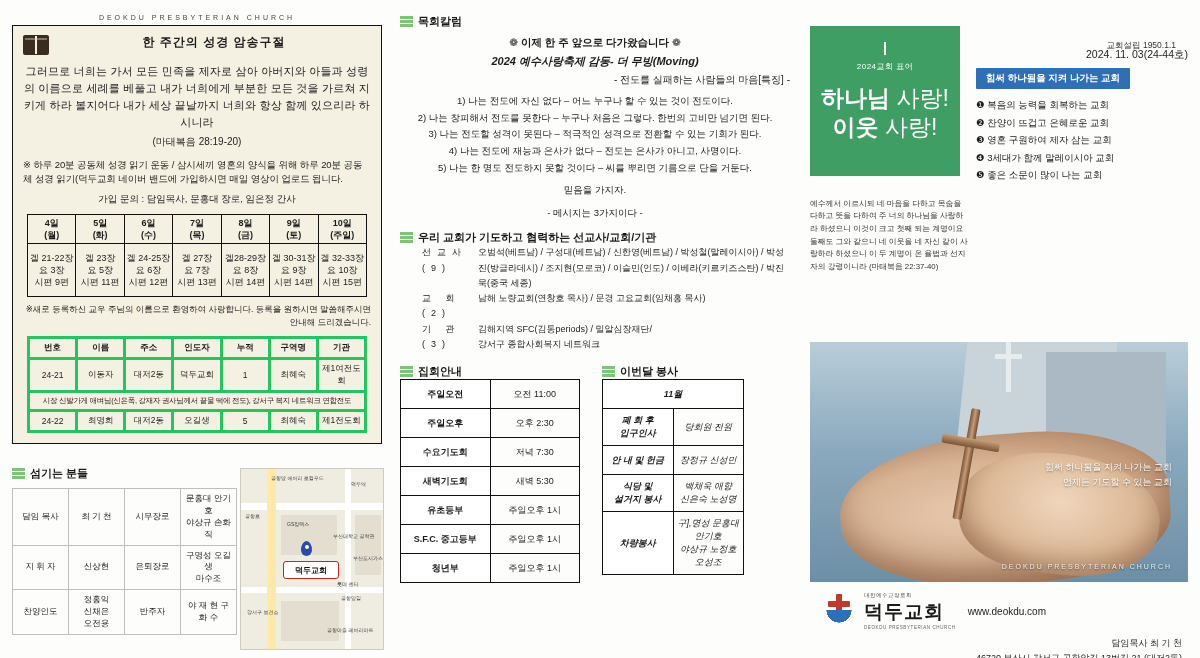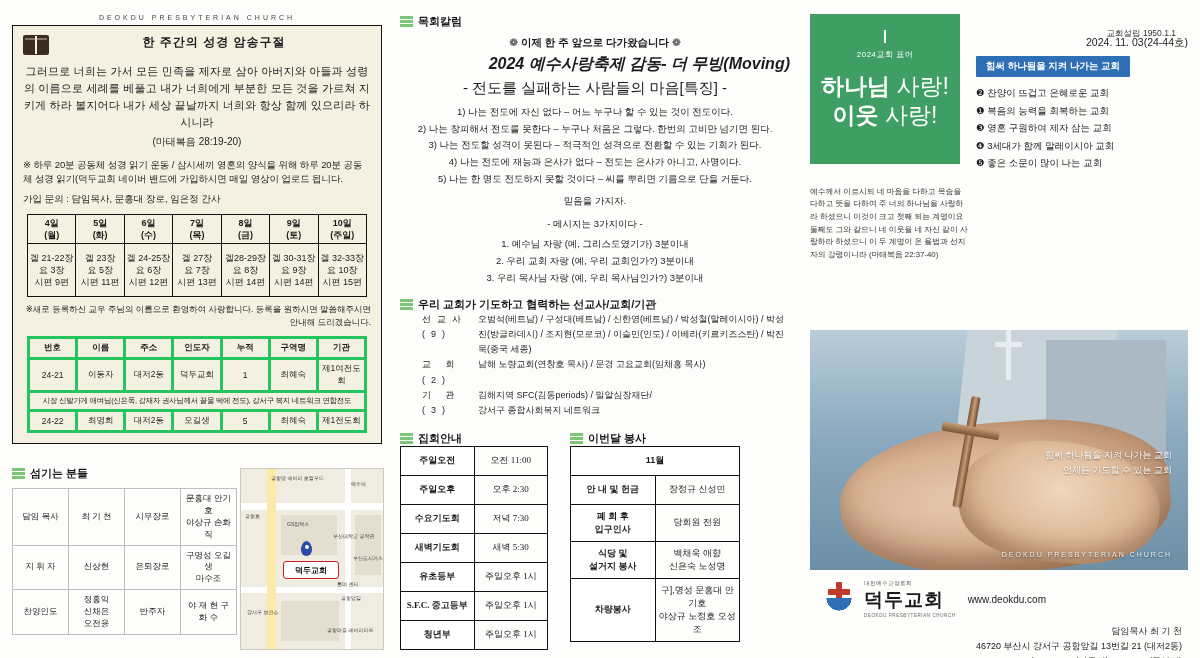--- a/index.html
+++ b/index.html
@@ -44,21 +44,21 @@
   .book-icon:after{
     content:"";position:absolute;left:2px;top:3px;width:22px;height:2px;background:#d9d2bd;opacity:.45;
   }
   .memory-title{font-size:12px;font-weight:bold;text-align:center;flex:1;letter-spacing:1px;}
   .memory-verse{
     font-size:11px;line-height:1.55;margin-top:8px;text-align:center;
     letter-spacing:.2px;
   }
   .memory-ref{font-size:10px;text-align:center;margin-top:4px;}
   .memory-note{font-size:9.5px;line-height:1.5;margin-top:9px;letter-spacing:-.1px;}
-  .memory-contact{font-size:9.5px;margin-top:6px;}
+  .memory-contact{font-size:9.5px;text-align:center;margin-top:6px;}
 
   table.plan{
     border-collapse:collapse;width:340px;margin:8px auto 0 auto;
     font-size:9px;table-layout:fixed;
   }
   table.plan td{border:1px solid #111;text-align:center;padding:3px 1px;line-height:1.35;}
   table.plan td.day{font-weight:bold;padding:2px 1px;}
   table.plan td.body{height:46px;vertical-align:middle;}
 
   .plan-note{font-size:8.5px;text-align:right;margin-top:6px;line-height:1.5;}
@@ -94,43 +94,43 @@
   .pin{position:absolute;left:60px;top:72px;width:11px;height:15px;background:#2b49a8;
        border-radius:50% 50% 50% 50%/60% 60% 40% 40%;}
   .pin:after{content:"";position:absolute;left:3.5px;top:4px;width:4px;height:4px;background:#fff;border-radius:50%;}
 
   
   #center-panel{left:400px;top:14px;width:390px;}
   .center-sub{
     font-size:10.5px;font-weight:bold;text-align:center;margin-top:7px;
   }
   .center-italic{
-    font-size:16px;font-weight:bold;font-style:italic;text-align:right;margin-top:4px;
-  }
-  .center-line{font-size:15px;text-align:center;margin-top:4px;}
+    font-size:11px;font-weight:bold;font-style:italic;text-align:center;margin-top:4px;
+  }
+  .center-line{font-size:10px;text-align:right;margin-top:4px;}
   ol.evang{margin:6px 0 0 0;padding:0;list-style:none;font-size:9.5px;line-height:1.75;text-align:center;}
   ol.evang li{padding-left:16px;text-indent:-16px;}
   .center-faith{font-size:9.5px;text-align:center;margin-top:6px;line-height:1.7;}
   .msg-head{font-size:9.5px;text-align:center;margin-top:9px;}
   ol.msgs{margin:4px 0 0 0;padding:0;list-style:none;font-size:9.5px;line-height:1.8;text-align:center;}
 
   .miss-block{margin-top:10px;}
   .miss-row{display:flex;font-size:9px;line-height:1.7;margin-left:22px;}
   .miss-row .k{flex:0 0 56px;letter-spacing:6px;}
   .miss-row .v{flex:1;}
 
   .two-tables{display:flex;gap:22px;margin-top:12px;}
   table.info{border-collapse:collapse;font-size:9px;table-layout:fixed;}
   table.info td{border:1px solid #111;padding:5px 3px;text-align:center;height:18px;}
   table.info td.h{font-weight:bold;background:#fff;}
-  #worship-table{width:148px;font-family:Liberation Serif, serif;}
-  #service-table{width:170px;}
+  #worship-table{width:180px;}
+  #service-table{width:142px;font-style:italic;}
 
   
-  #right-panel{left:810px;top:14px;width:378px;}
+  #right-panel{left:810px;top:26px;width:378px;}
   .found{position:absolute;right:12px;top:14px;font-size:8.5px;color:#333;}
   .green-card{
     width:150px;height:150px;background:#3f9e63;color:#fff;
     display:flex;flex-direction:column;align-items:center;justify-content:flex-start;
     padding-top:16px;box-sizing:border-box;position:relative;
   }
   .green-card .ibar{width:2px;height:13px;background:#fff;margin-bottom:6px;}
   .green-card .motto{font-size:8px;letter-spacing:.5px;margin-bottom:12px;}
   .green-card .big1{font-size:23px;font-weight:bold;line-height:1.25;}
   .green-card .big1 .thin{font-weight:normal;}
@@ -349,25 +349,20 @@
     <ol class="evang" id="evang-list">
         <li>1) 나는 전도에 자신 없다 – 어느 누구나 할 수 있는 것이 전도이다.</li>
         <li>2) 나는 창피해서 전도를 못한다 – 누구나 처음은 그렇다. 한번의 고비만 넘기면 된다.</li>
         <li>3) 나는 전도할 성격이 못된다 – 적극적인 성격으로 전환할 수 있는 기회가 된다.</li>
         <li>4) 나는 전도에 재능과 은사가 없다 – 전도는 은사가 아니고, 사명이다.</li>
         <li>5) 나는 한 명도 전도하지 못할 것이다 – 씨를 뿌리면 기름으로 단을 거둔다.</li>
       </ol>
 
     <div class="center-faith">믿음을 가지자.</div>
     <div class="msg-head">- 메시지는 3가지이다 -</div>
-    <ol class="msgs" id="msg-list">
-        <li>1. 예수님 자랑 (예, 그리스도였기가) 3분이내</li>
-        <li>2. 우리 교회 자랑 (예, 우리 교회인가?) 3분이내</li>
-        <li>3. 우리 목사님 자랑 (예, 우리 목사님인가?) 3분이내</li>
-      </ol>
 
     <div class="miss-block">
       <div class="sec-title">
         <span class="bar"></span>
         <span>우리 교회가 기도하고 협력하는 선교사/교회/기관</span>
       </div>
       <div id="miss-rows">
           <div class="miss-row">
             <div class="k">선교사(9)</div>
             <div class="v">오범석(베트남) / 구성대(베트남) / 신한영(베트남) / 박성철(말레이시아) / 박성진(방글라데시) / 조지현(모로코) / 이슬민(인도) / 이베라(키르키즈스탄) / 박진묵(중국 세종)</div>
@@ -426,26 +421,26 @@
         <div class="sec-title">
           <span class="bar"></span>
           <span>이번달 봉사</span>
         </div>
         <table class="info" id="service-table">
           <tbody id="service-body">
             <tr>
               <td class="h" colspan="2">11월</td>
             </tr>
           <tr>
+                <td class="h">폐 회 후<br>입구인사</td>
+                <td>당회원 전원</td>
+              </tr>
+              <tr>
                 <td class="h">안 내 및 헌금</td>
                 <td>장정규 신성민</td>
-              </tr>
-              <tr>
-                <td class="h">폐 회 후<br>입구인사</td>
-                <td>당회원 전원</td>
               </tr>
               <tr>
                 <td class="h">식당 및<br>설거지 봉사</td>
                 <td>백채욱 애향<br>신은숙 노성명</td>
               </tr>
               <tr>
                 <td class="h">차량봉사</td>
                 <td>구],명성 문홍대 안기호<br>야상규 노정호 오성조</td>
               </tr>
             </tbody>
@@ -469,22 +464,22 @@
           <span>이웃</span><span class="thin"> 사랑!</span>
         </div>
       </div>
 
       <div style="flex:1;padding-top:22px;">
         <div class="date-line">2024. 11. 03(24-44호)</div>
         <div style="text-align:left;">
           <span class="goal-badge">힘써 하나됨을 지켜 나가는 교회</span>
         </div>
         <ol class="goals" id="goals-list">
+            <li>❶ 복음의 능력을 회복하는 교회</li>
             <li>❷ 찬양이 뜨겁고 은혜로운 교회</li>
-            <li>❶ 복음의 능력을 회복하는 교회</li>
             <li>❸ 영혼 구원하여 제자 삼는 교회</li>
             <li>❹ 3세대가 함께 말레이시아 교회</li>
             <li>❺ 좋은 소문이 많이 나는 교회</li>
           </ol>
       </div>
     </div>
 
     <div class="scripture">예수께서 이르시되 네 마음을 다하고 목숨을 다하고 뜻을 다하여 주 너의 하나님을 사랑하라 하셨으니 이것이 크고 첫째 되는 계명이요 둘째도 그와 같으니 네 이웃을 네 자신 같이 사랑하라 하셨으니 이 두 계명이 온 율법과 선지자의 강령이니라 (마태복음 22:37-40)</div>
 
     <div class="photo">

